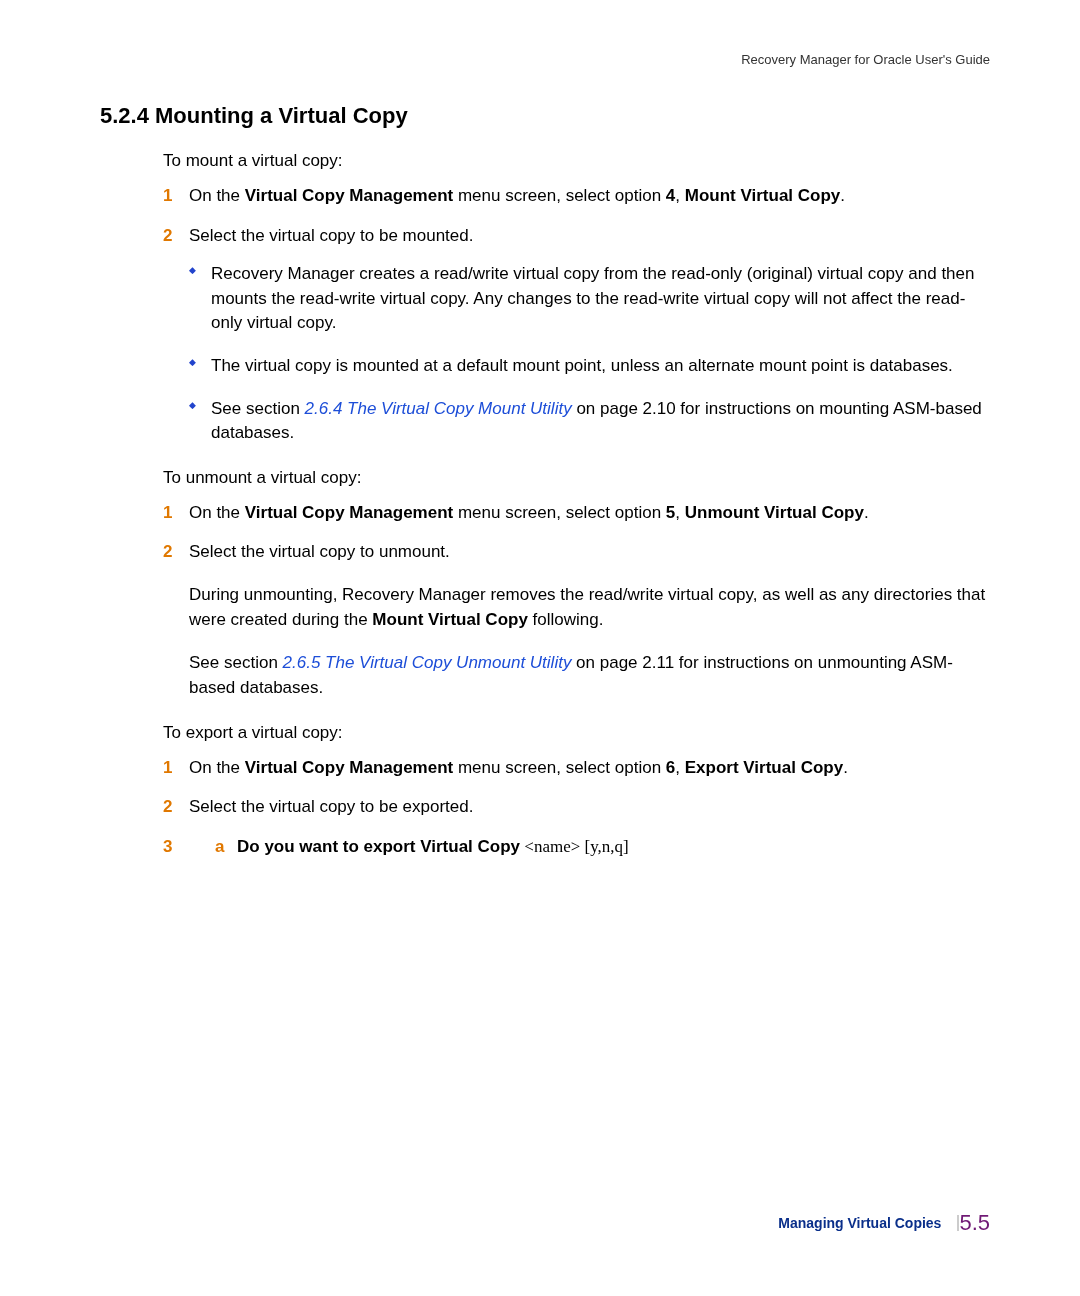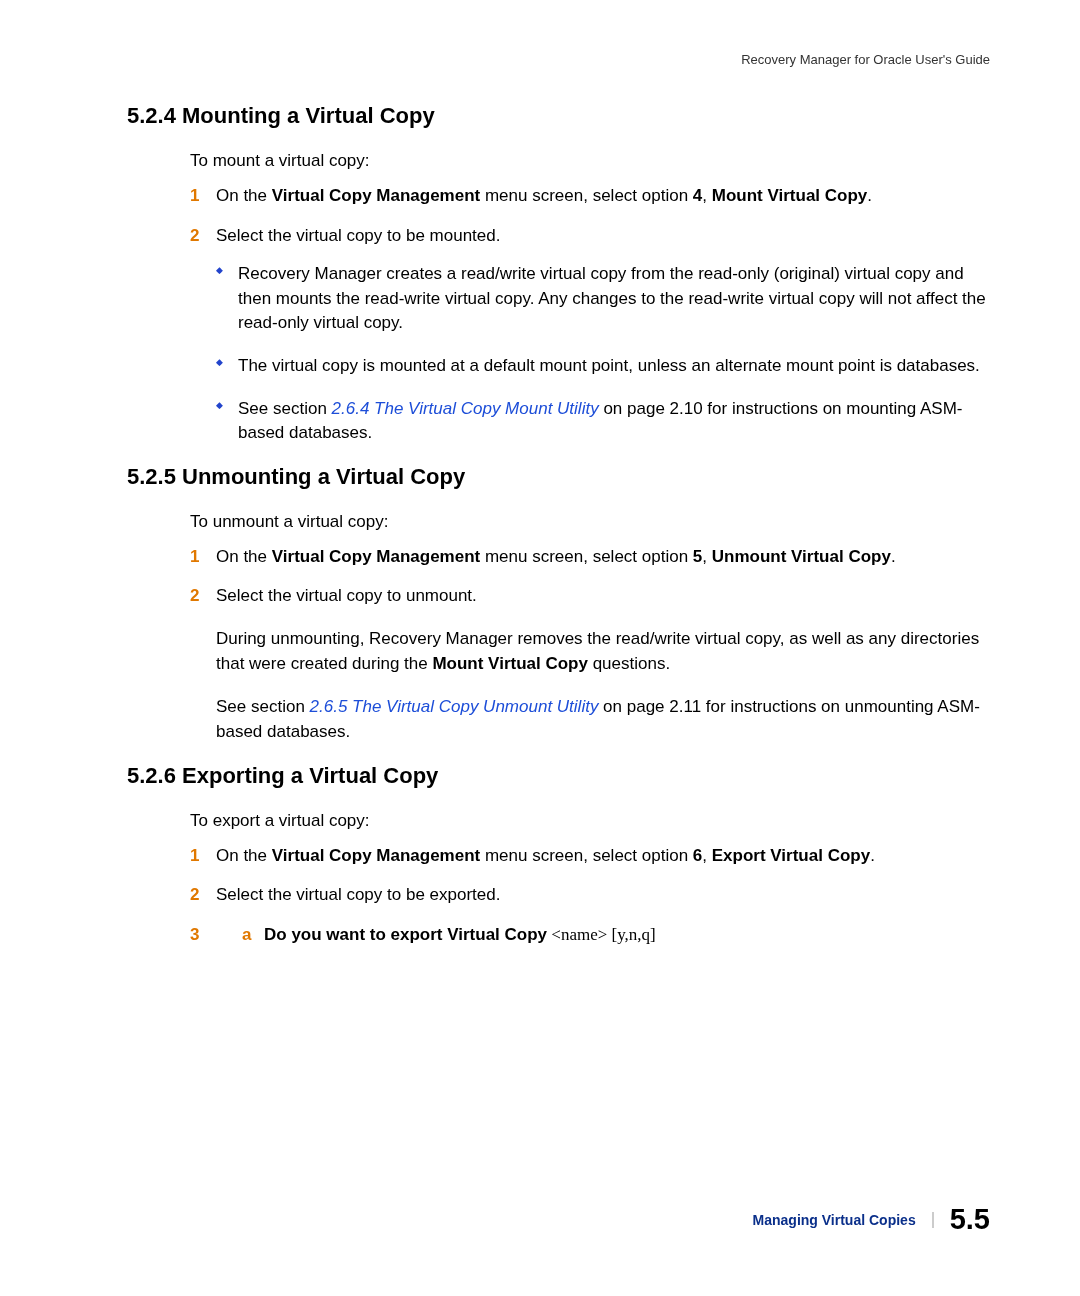--- a/index.html
+++ b/index.html
@@ -6,21 +6,21 @@
     margin: 0;
     padding: 0;
     font-family: "Segoe UI", Tahoma, Arial, sans-serif;
     background: #fff;
     width: 1080px;
     height: 1296px;
     position: relative;
     color: #000;
   }
   .page {
-    padding: 52px 90px 60px 120px;
+    padding: 52px 90px 60px 93px;
     box-sizing: border-box;
     width: 100%;
     height: 100%;
     position: relative;
   }
   .running-head {
     text-align: right;
     font-size: 13px;
     color: #333;
     margin-bottom: 36px;
@@ -112,26 +112,25 @@
     right: 90px;
     display: flex;
     align-items: center;
     font-size: 14px;
   }
   .footer .chapter {
     color: #0a2f8a;
     font-weight: bold;
     padding-right: 16px;
     border-right: 2px solid #ccc;
-    margin-right: 16px;
   }
   .footer .pagenum {
-    font-size: 29px;
-    font-weight: bold;
-    color: #000000;
+    font-size: 22px;
+    font-weight: normal;
+    color: #701a75;
   }
 </style>
 </head>
 <body>
 
 <div class="page">
 
   <div class="running-head">Recovery Manager for Oracle User's Guide</div>
 
   <h2>5.2.4 Mounting a Virtual Copy</h2>
@@ -147,40 +146,38 @@
       <ul class="bullets">
         <li>Recovery Manager creates a read/write virtual copy from the read-only (original) virtual copy and then mounts the read-write virtual copy. Any changes to the read-write virtual copy will not affect the read-only virtual copy.</li>
         <li>The virtual copy is mounted at a default mount point, unless an alternate mount point is databases.</li>
         <li>
           <span>See section </span><span class="link">2.6.4 The Virtual Copy Mount Utility</span><span> on page 2.10 for instructions on mounting ASM-based databases.</span>
         </li>
       </ul>
     </li>
   </ol>
 
-  <h2>5.2.5 Unmounting a Virtual Copy</h2>
   <p class="intro">To unmount a virtual copy:</p>
   <ol class="steps">
     <li>
       <span class="num">1</span>
       <span>On the </span><span class="b">Virtual Copy Management</span><span> menu screen, select option </span><span class="b">5</span><span>, </span><span class="b">Unmount Virtual Copy</span><span>.</span>
     </li>
     <li>
       <span class="num">2</span>
       <span>Select the virtual copy to unmount.</span>
     </li>
   </ol>
   <p class="indent-block">
-    <span>During unmounting, Recovery Manager removes the read/write virtual copy, as well as any directories that were created during the </span><span class="b">Mount Virtual Copy</span><span> questions.</span>
+    <span>During unmounting, Recovery Manager removes the read/write virtual copy, as well as any directories that were created during the </span><span class="b">Mount Virtual Copy</span><span> following.</span>
   </p>
   <p class="indent-block">
     <span>See section </span><span class="link">2.6.5 The Virtual Copy Unmount Utility</span><span> on page 2.11 for instructions on unmounting ASM-based databases.</span>
   </p>
 
-  <h2>5.2.6 Exporting a Virtual Copy</h2>
   <p class="intro">To export a virtual copy:</p>
   <ol class="steps">
     <li>
       <span class="num">1</span>
       <span>On the </span><span class="b">Virtual Copy Management</span><span> menu screen, select option </span><span class="b">6</span><span>, </span><span class="b">Export Virtual Copy</span><span>.</span>
     </li>
     <li>
       <span class="num">2</span>
       <span>Select the virtual copy to be exported.</span>
     </li>

